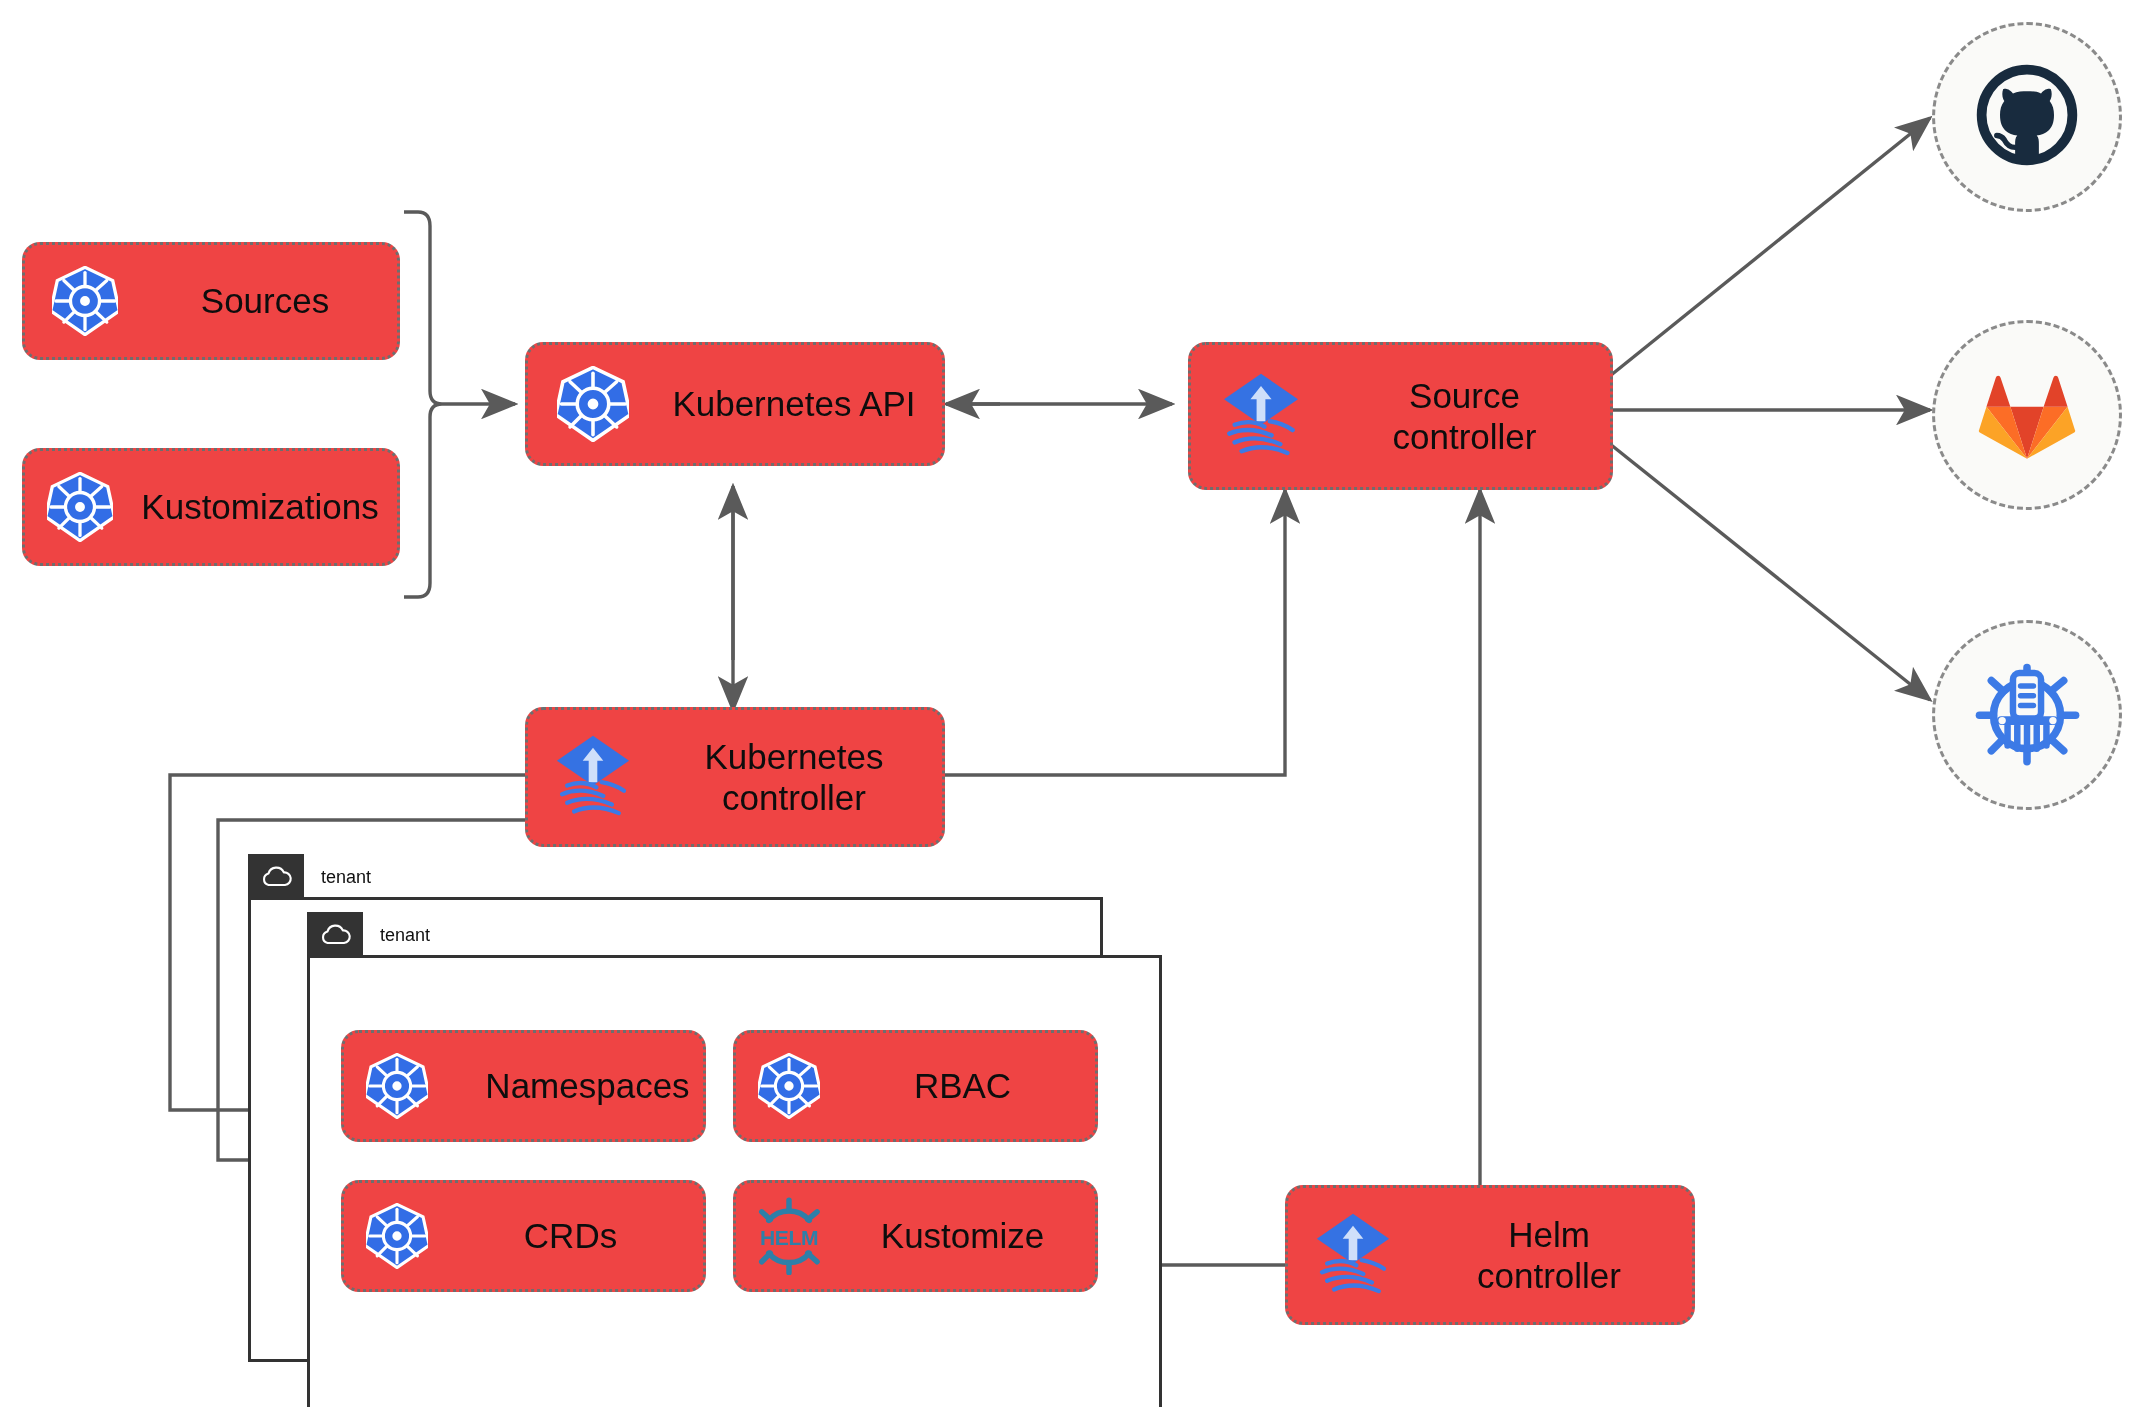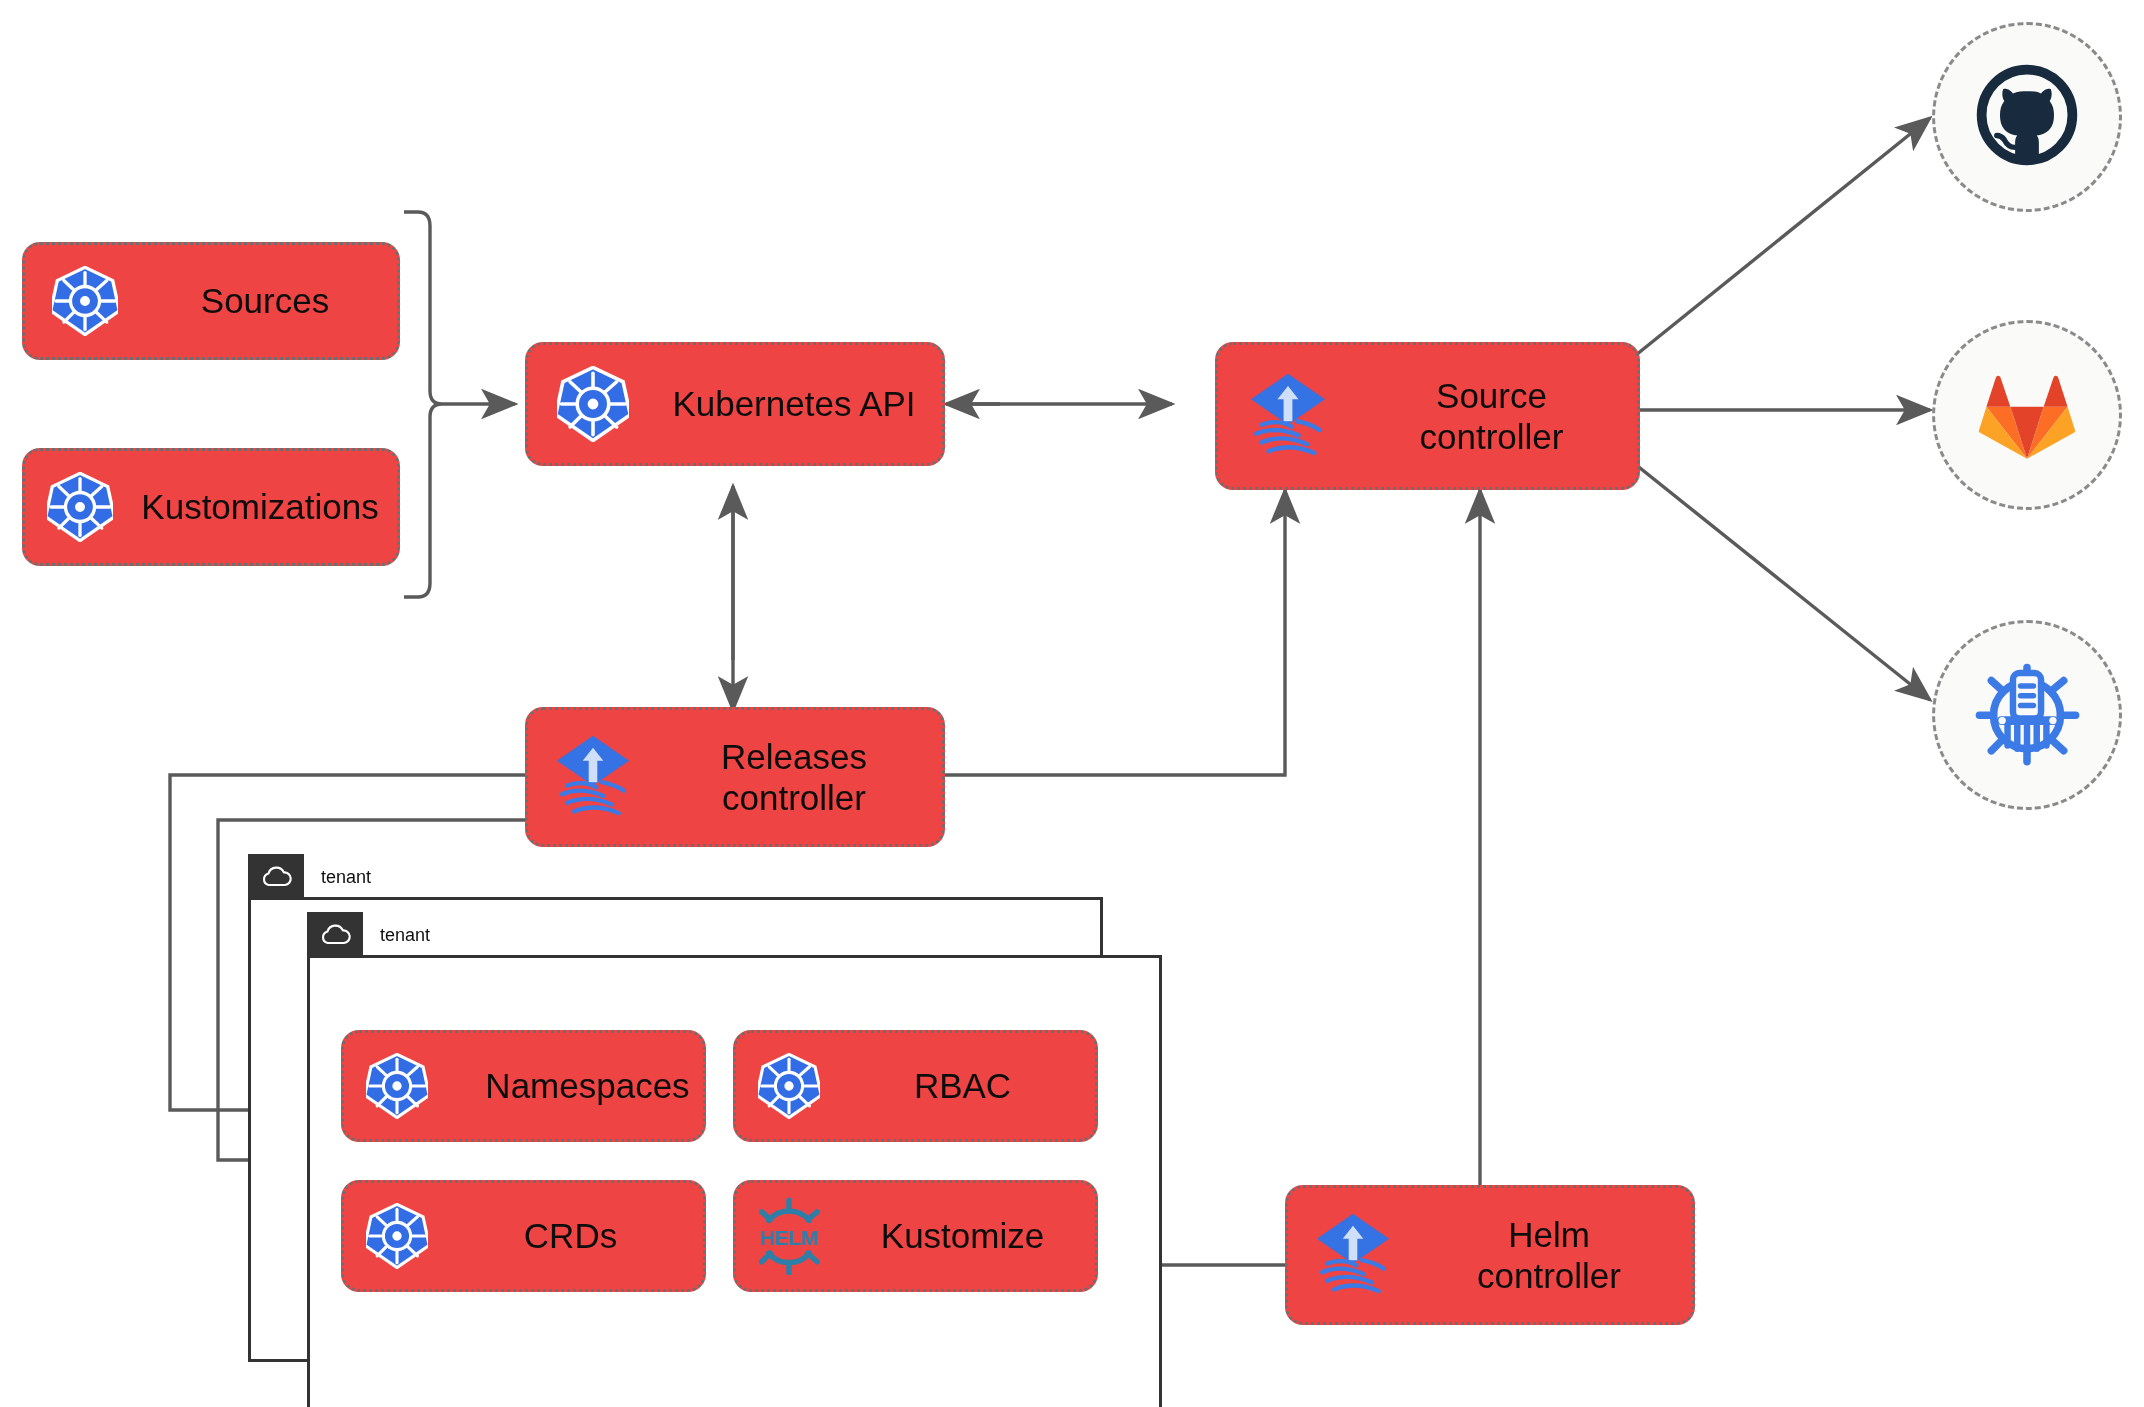--- a/index.html
+++ b/index.html
@@ -220,21 +220,21 @@
           <path d="M34,37 L18,22"></path>
             <path d="M66,37 L83,22"></path>
           <path d="M34,69 L18,85"></path>
             <path d="M66,69 L83,85"></path>
         </g>
       </svg>
     </span>
     <span class="lbl">Kubernetes API</span>
   </div>
 
-  <div class="node" style="left:1215px; top:342px; width:425px; height:148px;">
+  <div class="node" style="left:1188px; top:342px; width:425px; height:148px;">
     <span class="ico" style="width:140px;">
       <svg width="88" height="92" viewBox="0 0 100 104">
         <path d="M50,4 L92,33 L50,62 L8,33 Z" fill="#3572E3"></path>
         <path d="M50,18 L62,33 L55,33 L55,58 L45,58 L45,33 L38,33 Z" fill="#CFDFFA"></path>
         <g stroke="#3C7AE6" stroke-width="5" stroke-linecap="round" fill="none">
           <path d="M20,62 Q38,55 54,64"></path>
           <path d="M14,72 Q36,63 62,74"></path>
           <path d="M20,82 Q44,72 72,84"></path>
           <path d="M28,92 Q52,82 80,94"></path>
           <path d="M60,58 Q74,60 86,68"></path>
@@ -252,21 +252,21 @@
         <path d="M50,18 L62,33 L55,33 L55,58 L45,58 L45,33 L38,33 Z" fill="#CFDFFA"></path>
         <g stroke="#3C7AE6" stroke-width="5" stroke-linecap="round" fill="none">
           <path d="M20,62 Q38,55 54,64"></path>
           <path d="M14,72 Q36,63 62,74"></path>
           <path d="M20,82 Q44,72 72,84"></path>
           <path d="M28,92 Q52,82 80,94"></path>
           <path d="M60,58 Q74,60 86,68"></path>
         </g>
       </svg>
     </span>
-    <span class="lbl">Releases
+    <span class="lbl">Kubernetes
 controller</span>
   </div>
 
   <div class="node" style="left:1285px; top:1185px; width:410px; height:140px;">
     <span class="ico" style="width:130px;">
       <svg width="86" height="90" viewBox="0 0 100 104">
         <path d="M50,4 L92,33 L50,62 L8,33 Z" fill="#3572E3"></path>
         <path d="M50,18 L62,33 L55,33 L55,58 L45,58 L45,33 L38,33 Z" fill="#CFDFFA"></path>
         <g stroke="#3C7AE6" stroke-width="5" stroke-linecap="round" fill="none">
           <path d="M20,62 Q38,55 54,64"></path>

